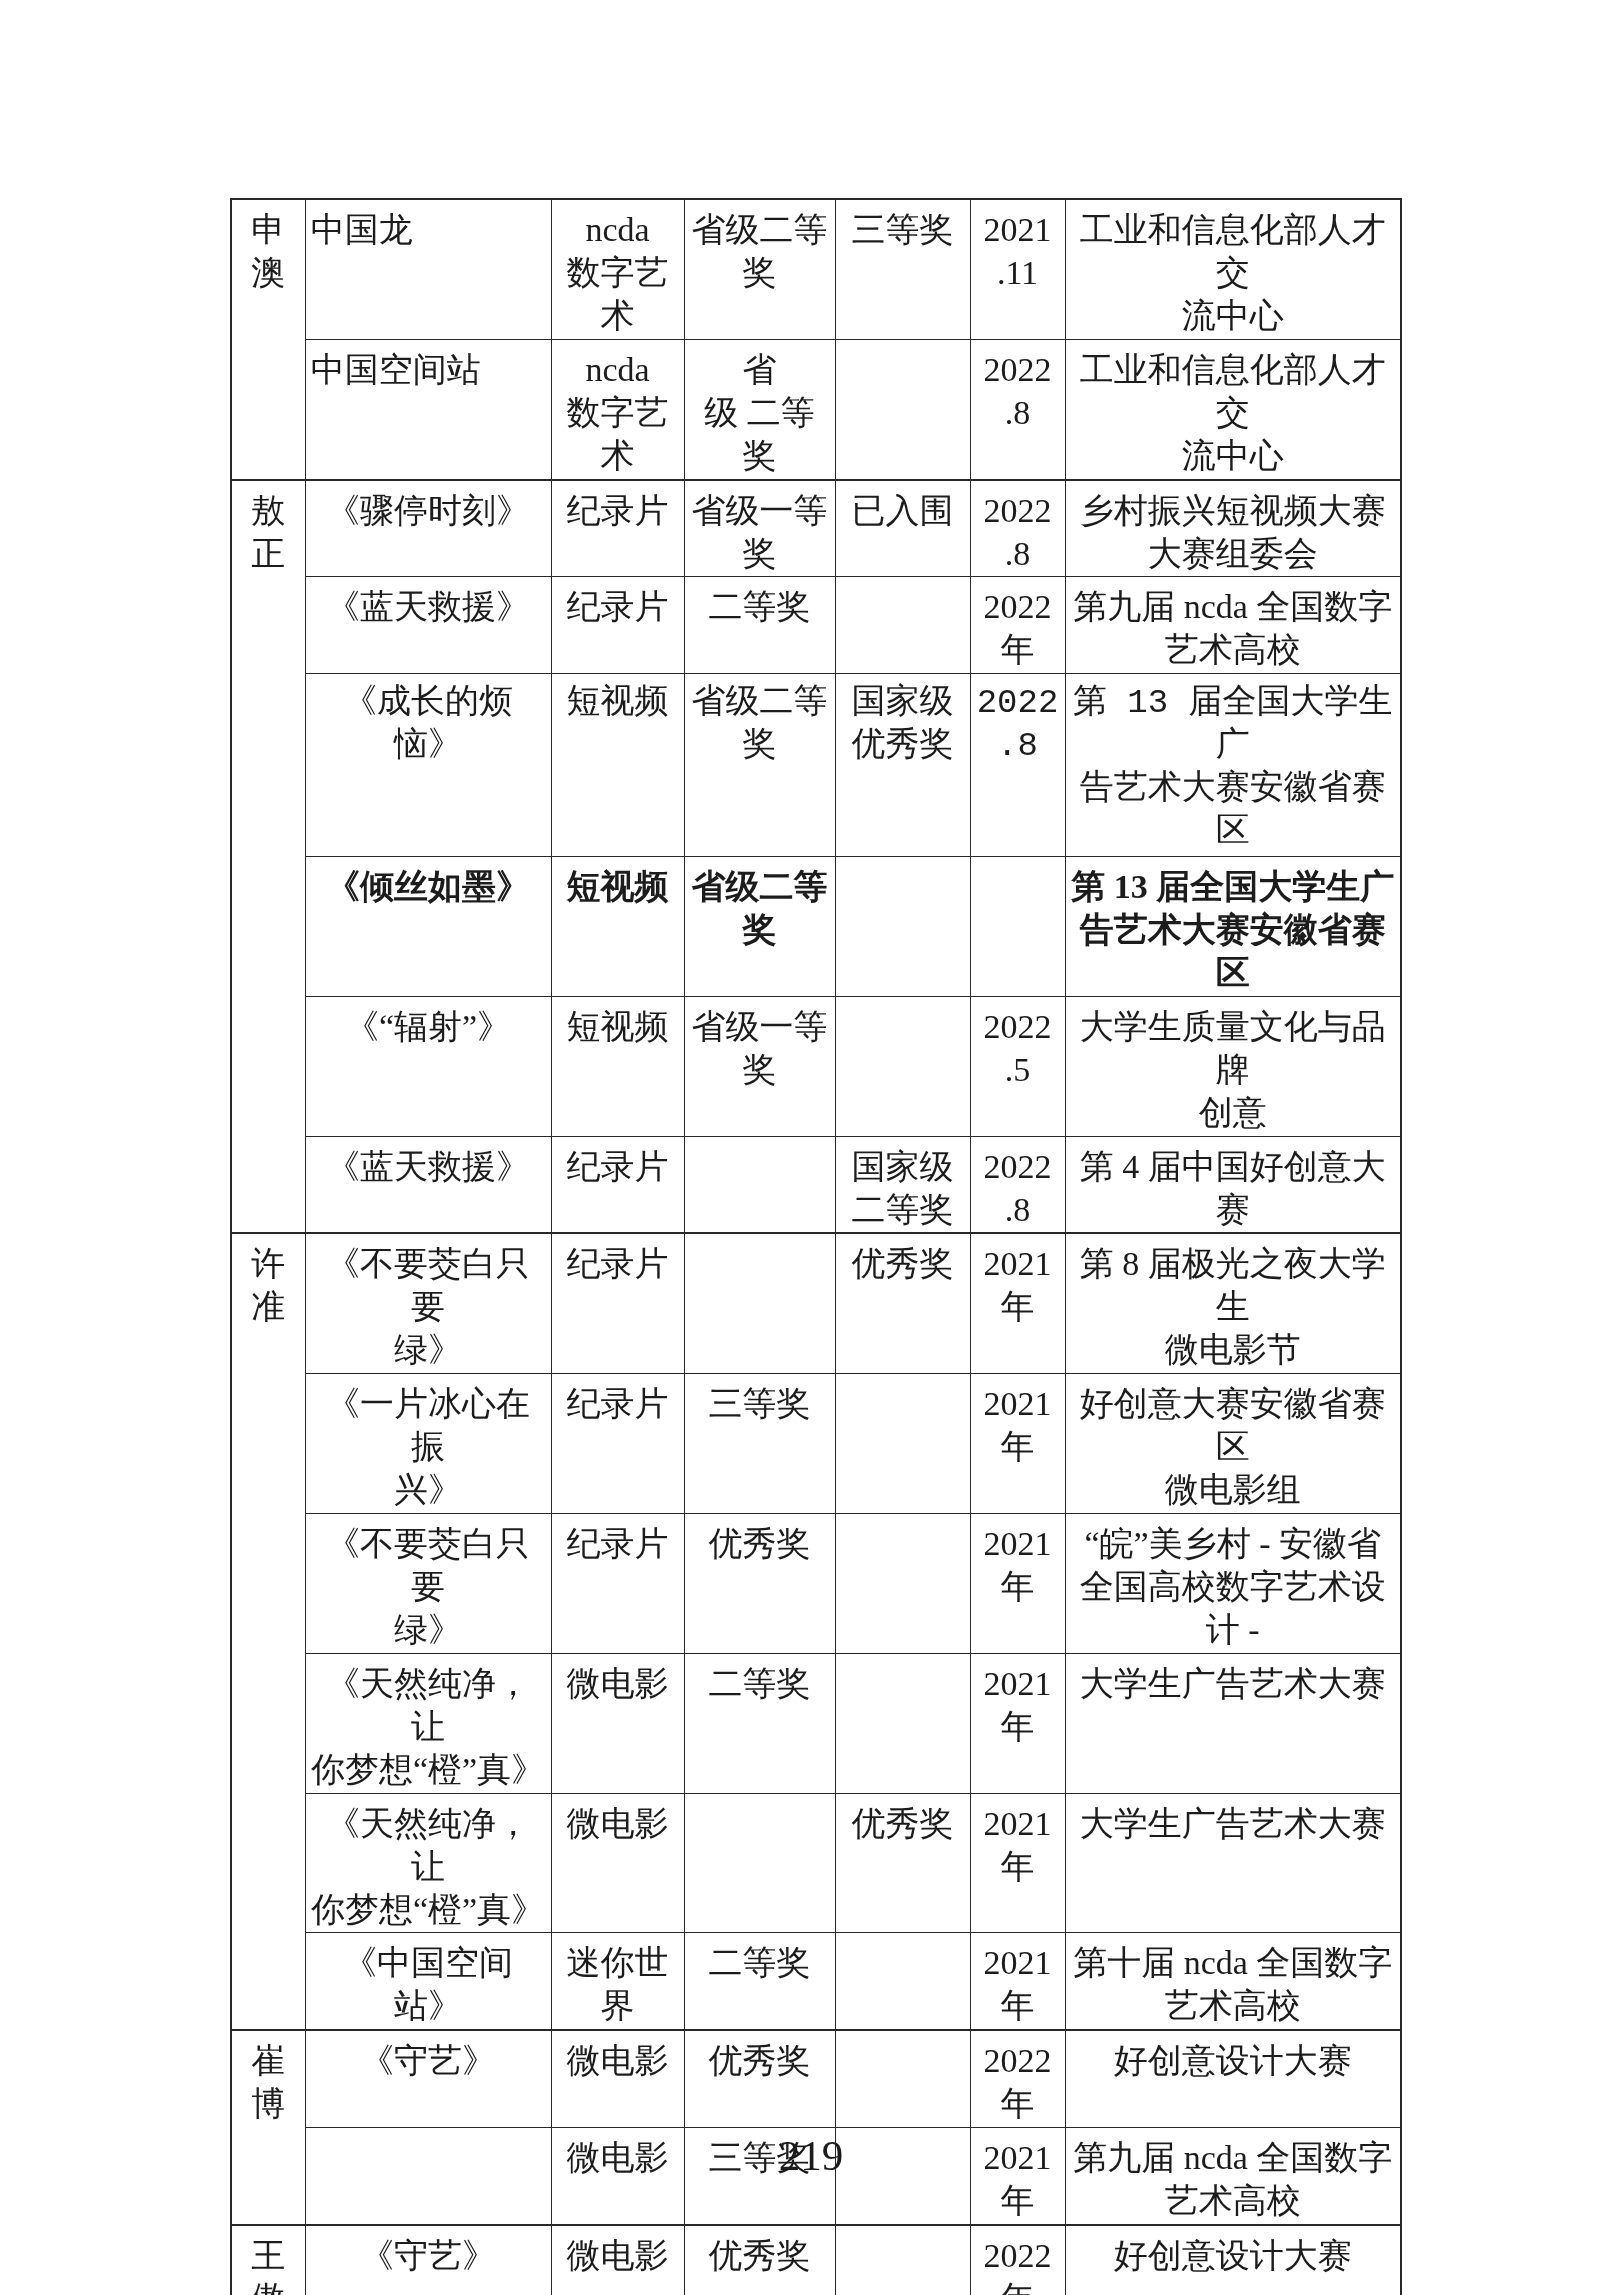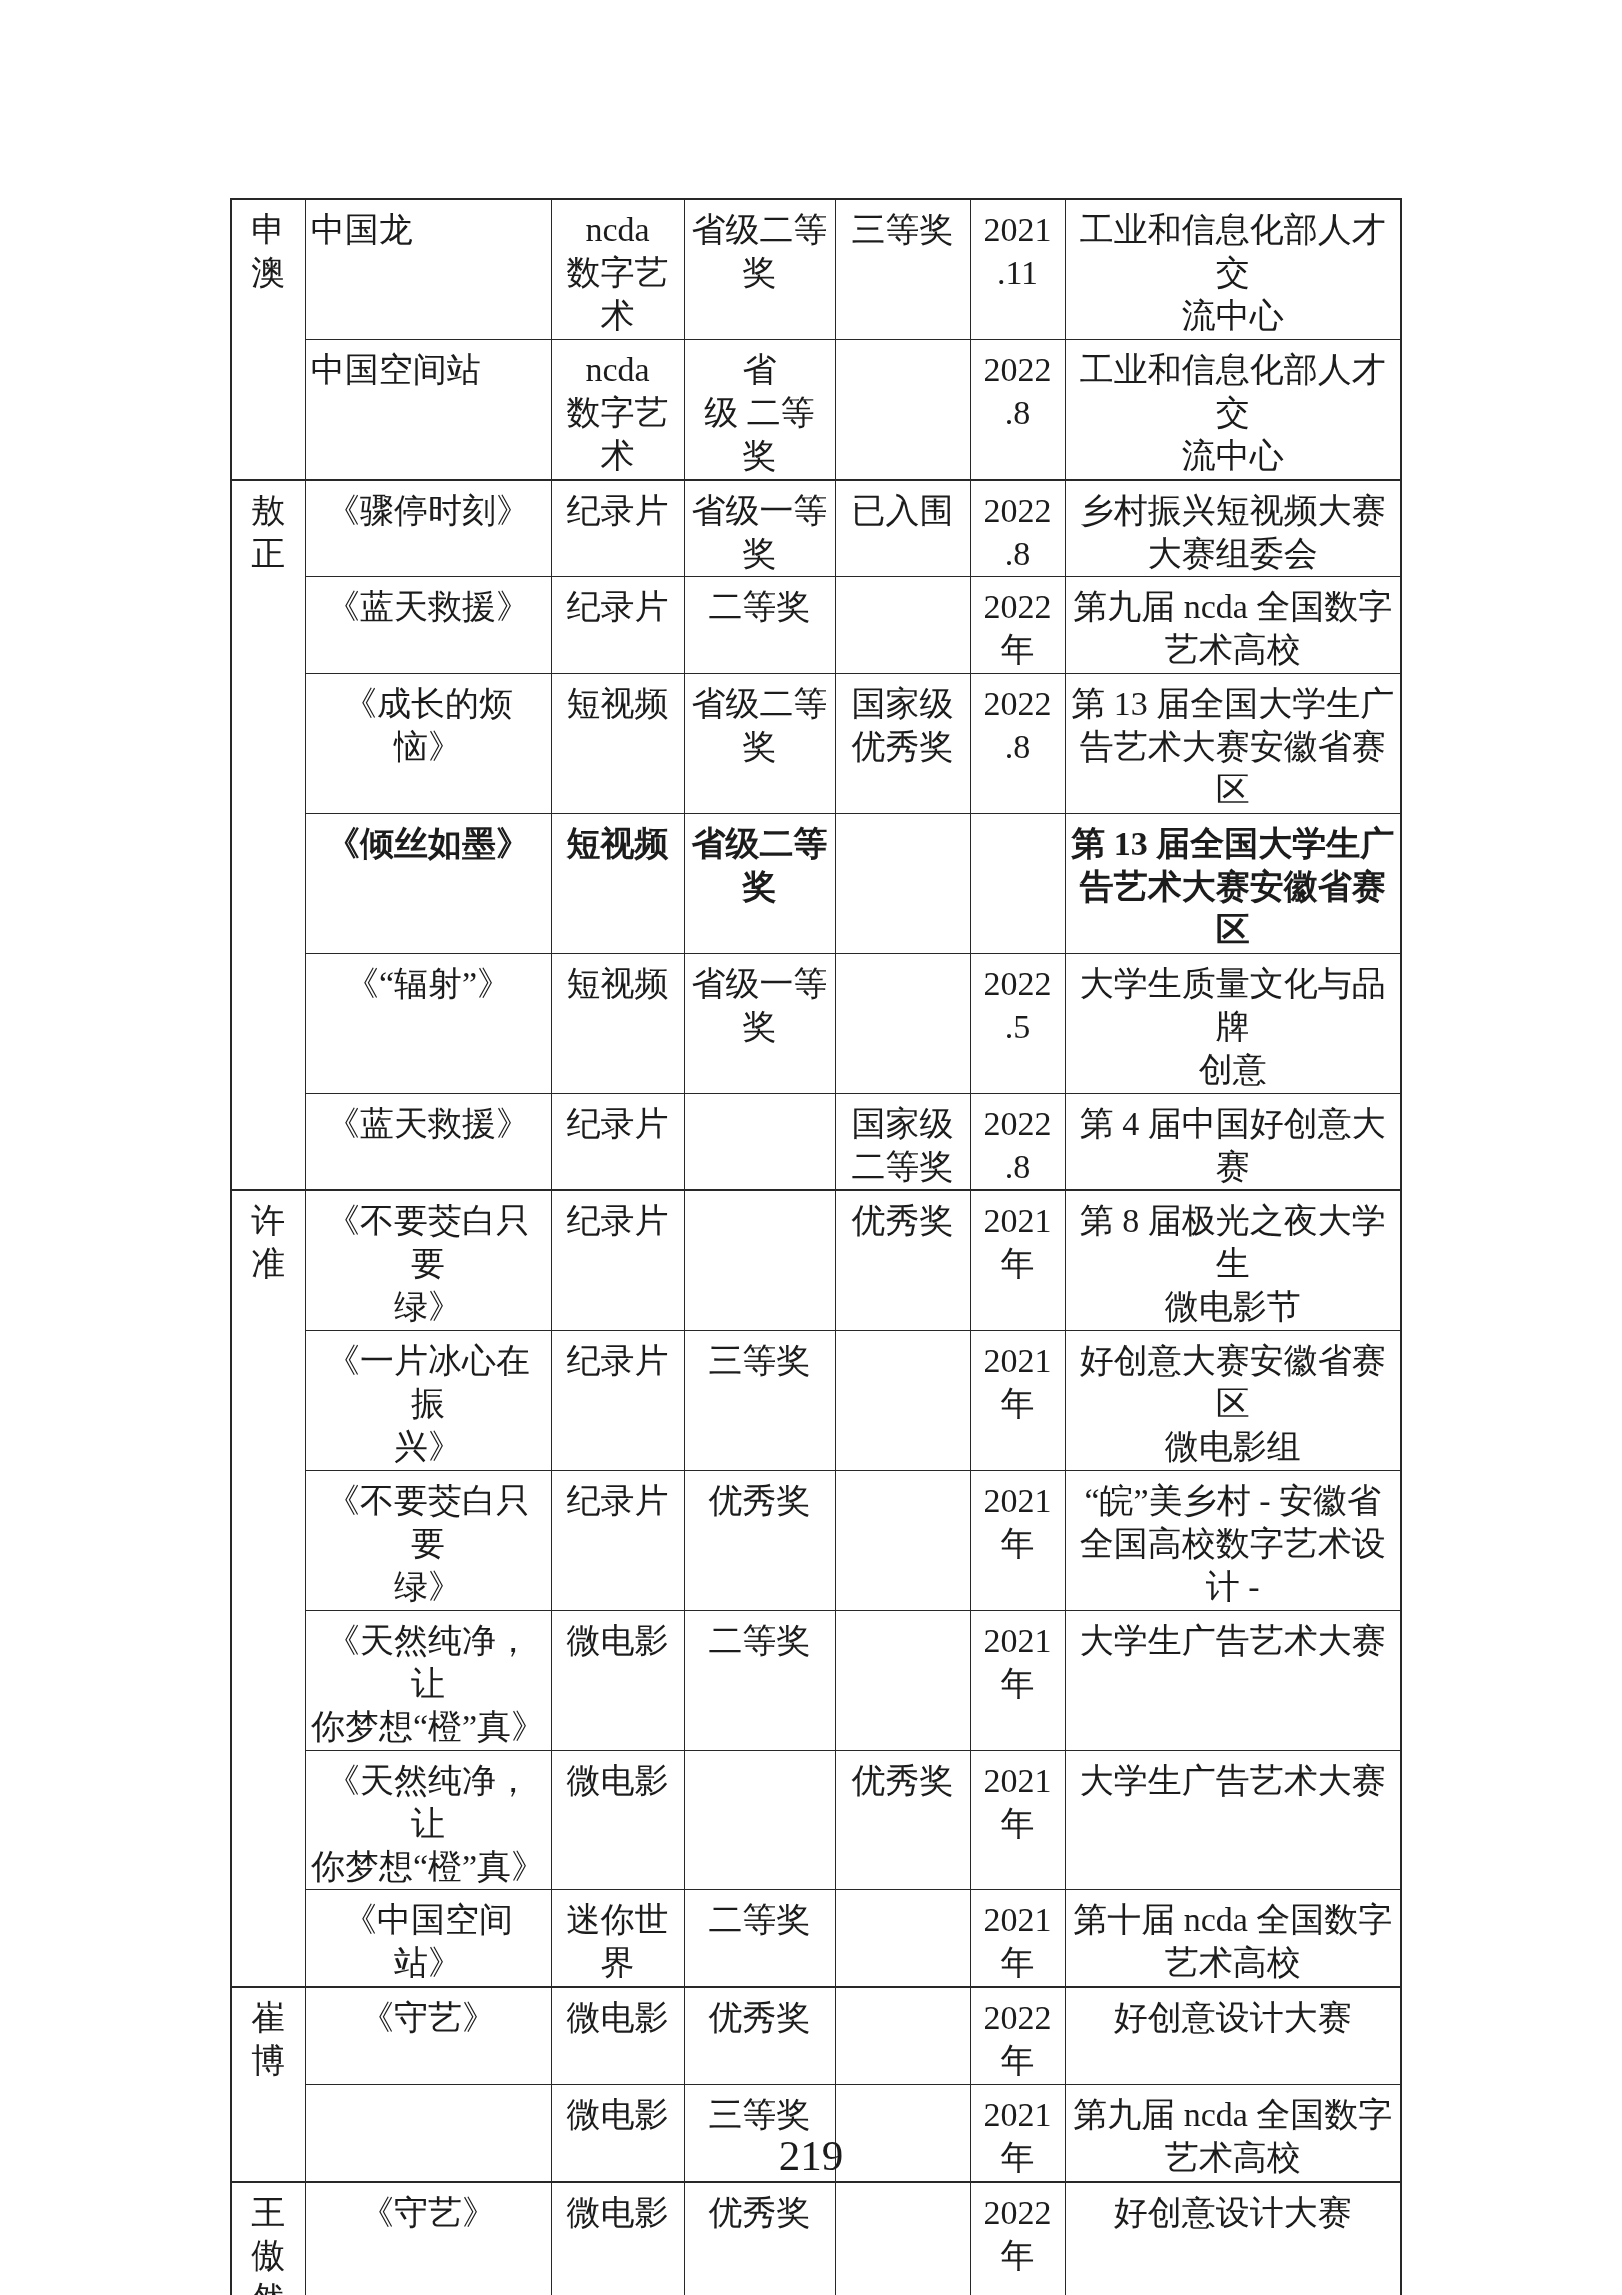--- a/index.html
+++ b/index.html
@@ -105,21 +105,21 @@
         <tr style="height: 87px;">
           <td class="col-title">《蓝天救援》</td>
           <td class="col-type">纪录片</td>
           <td class="col-level">二等奖</td>
           <td class="col-award"></td>
           <td class="col-date">2022
 年</td>
           <td class="col-org">第九届 ncda 全国数字
 艺术高校</td>
         </tr>
-        <tr style="height: 87px;">
+        <tr style="height: 87px; font-family: Liberation Mono, monospace;">
           <td class="col-title">《成长的烦恼》</td>
           <td class="col-type">短视频</td>
           <td class="col-level">省级二等
 奖</td>
           <td class="col-award">国家级
 优秀奖</td>
           <td class="col-date">2022
 .8</td>
           <td class="col-org">第 13 届全国大学生广
 告艺术大赛安徽省赛区</td>

